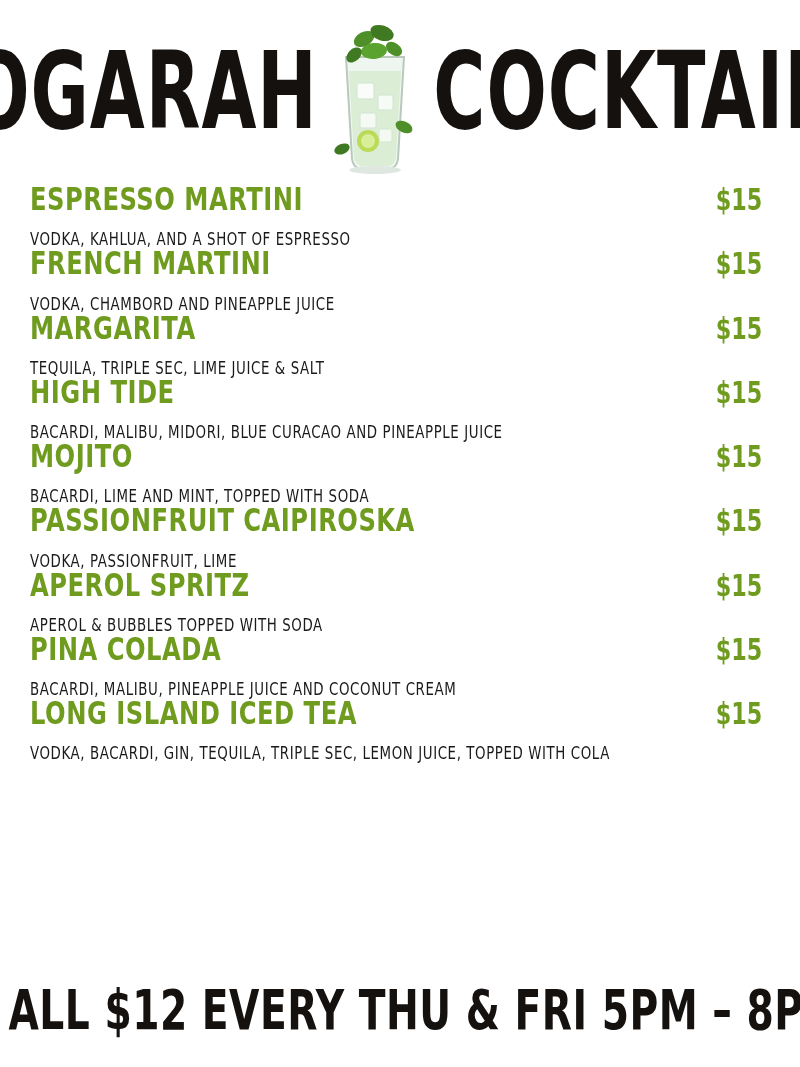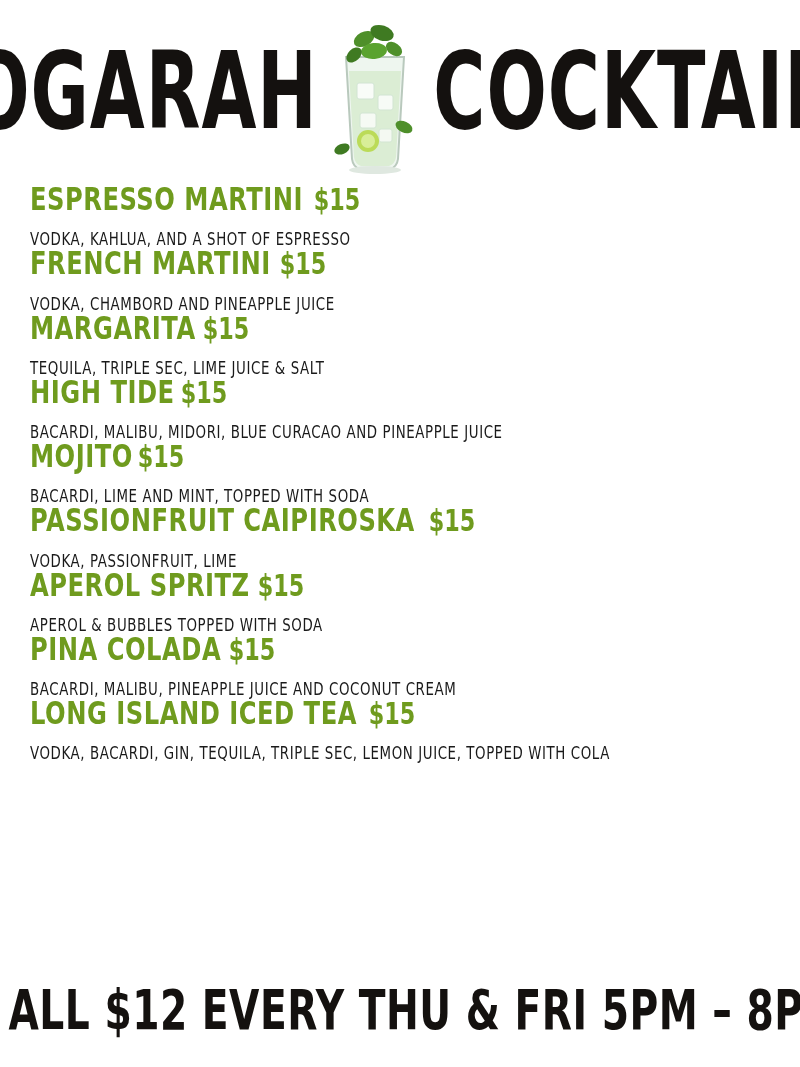--- a/index.html
+++ b/index.html
@@ -60,20 +60,21 @@
   
   .menu {
     margin-top: 10px;
   }
   .item {
     margin-bottom: 7px;
   }
   .item-head {
     display: flex;
     align-items: baseline;
+    justify-content: space-between;
   }
   .item-name {
     font-family: "DejaVu Sans", "Liberation Sans", sans-serif;
     font-weight: 900;
     font-size: 25px;
     letter-spacing: 0.5px;
     color: #6f9b1e;
     line-height: 1.05;
     transform: scaleY(1.28) scaleX(0.97);
     transform-origin: left bottom;

